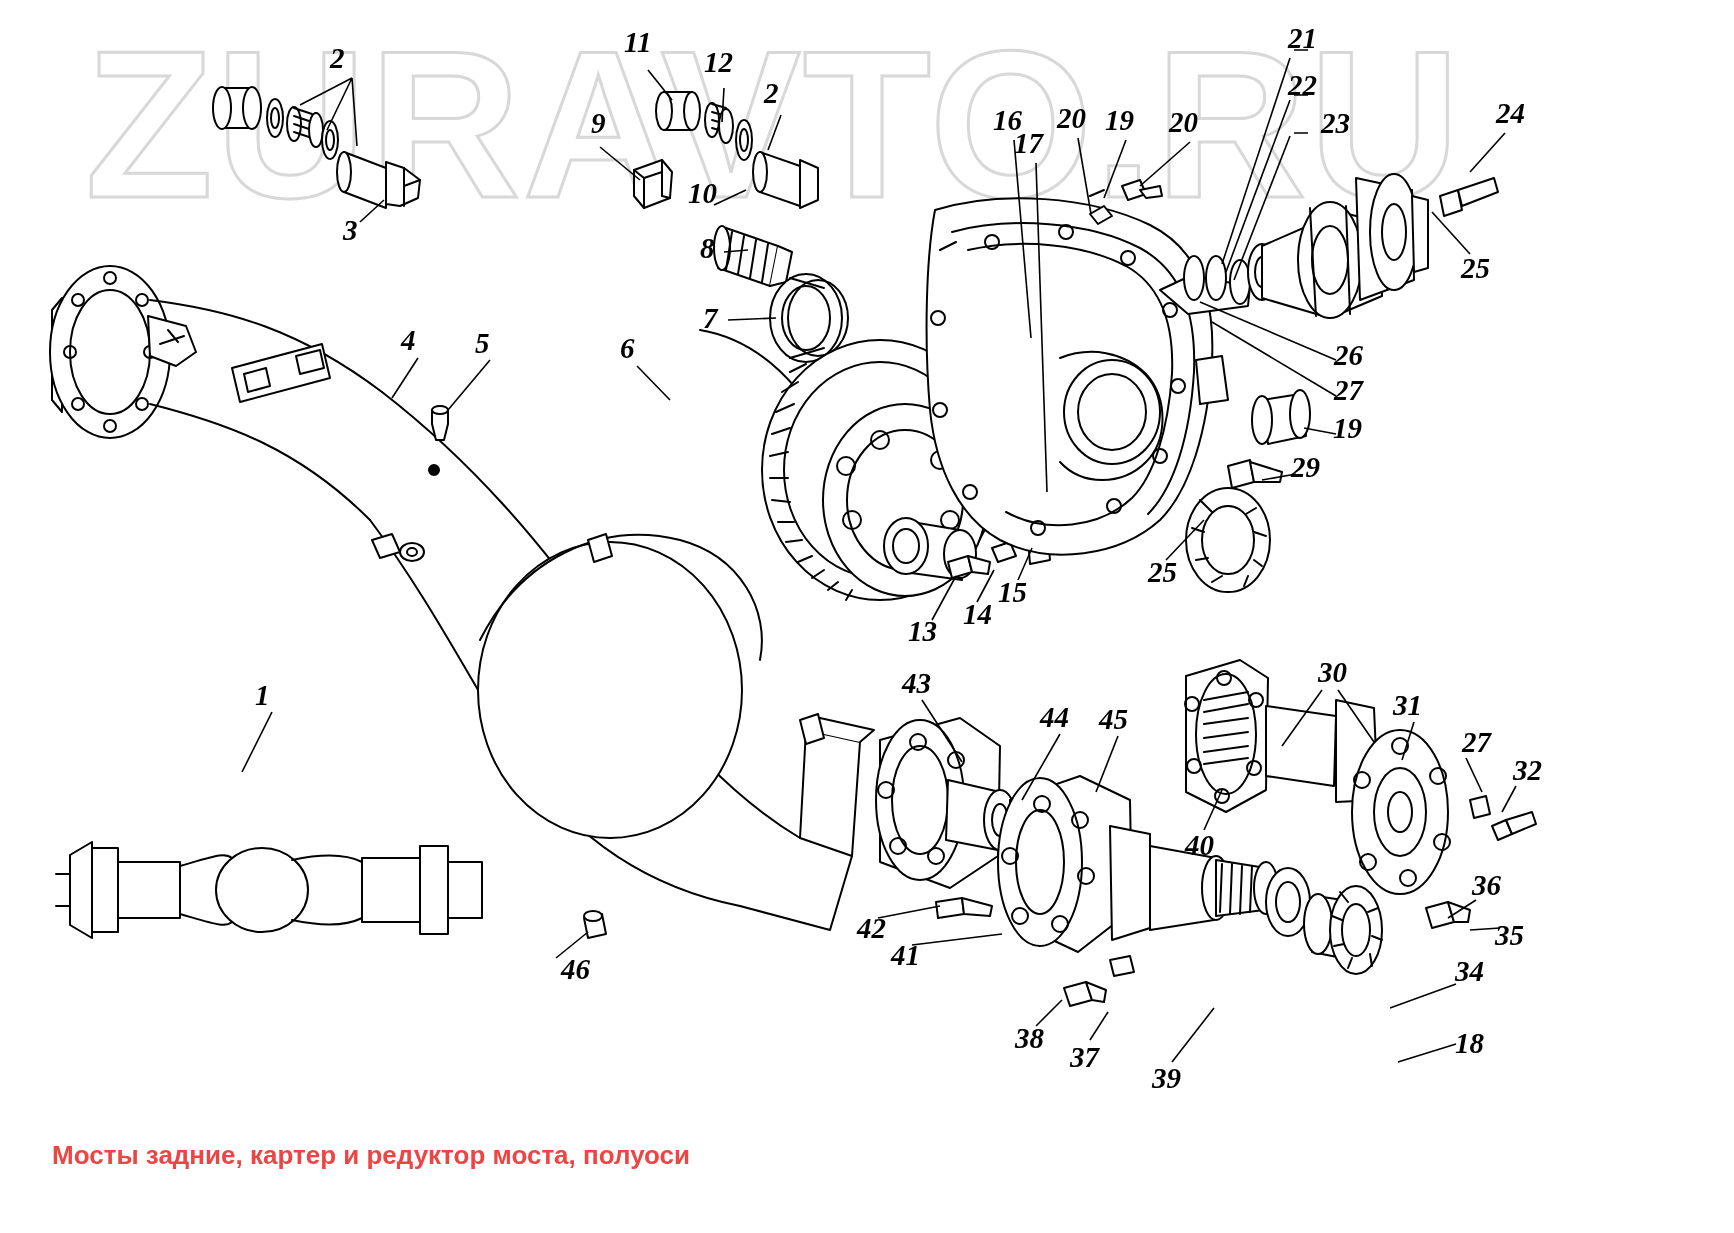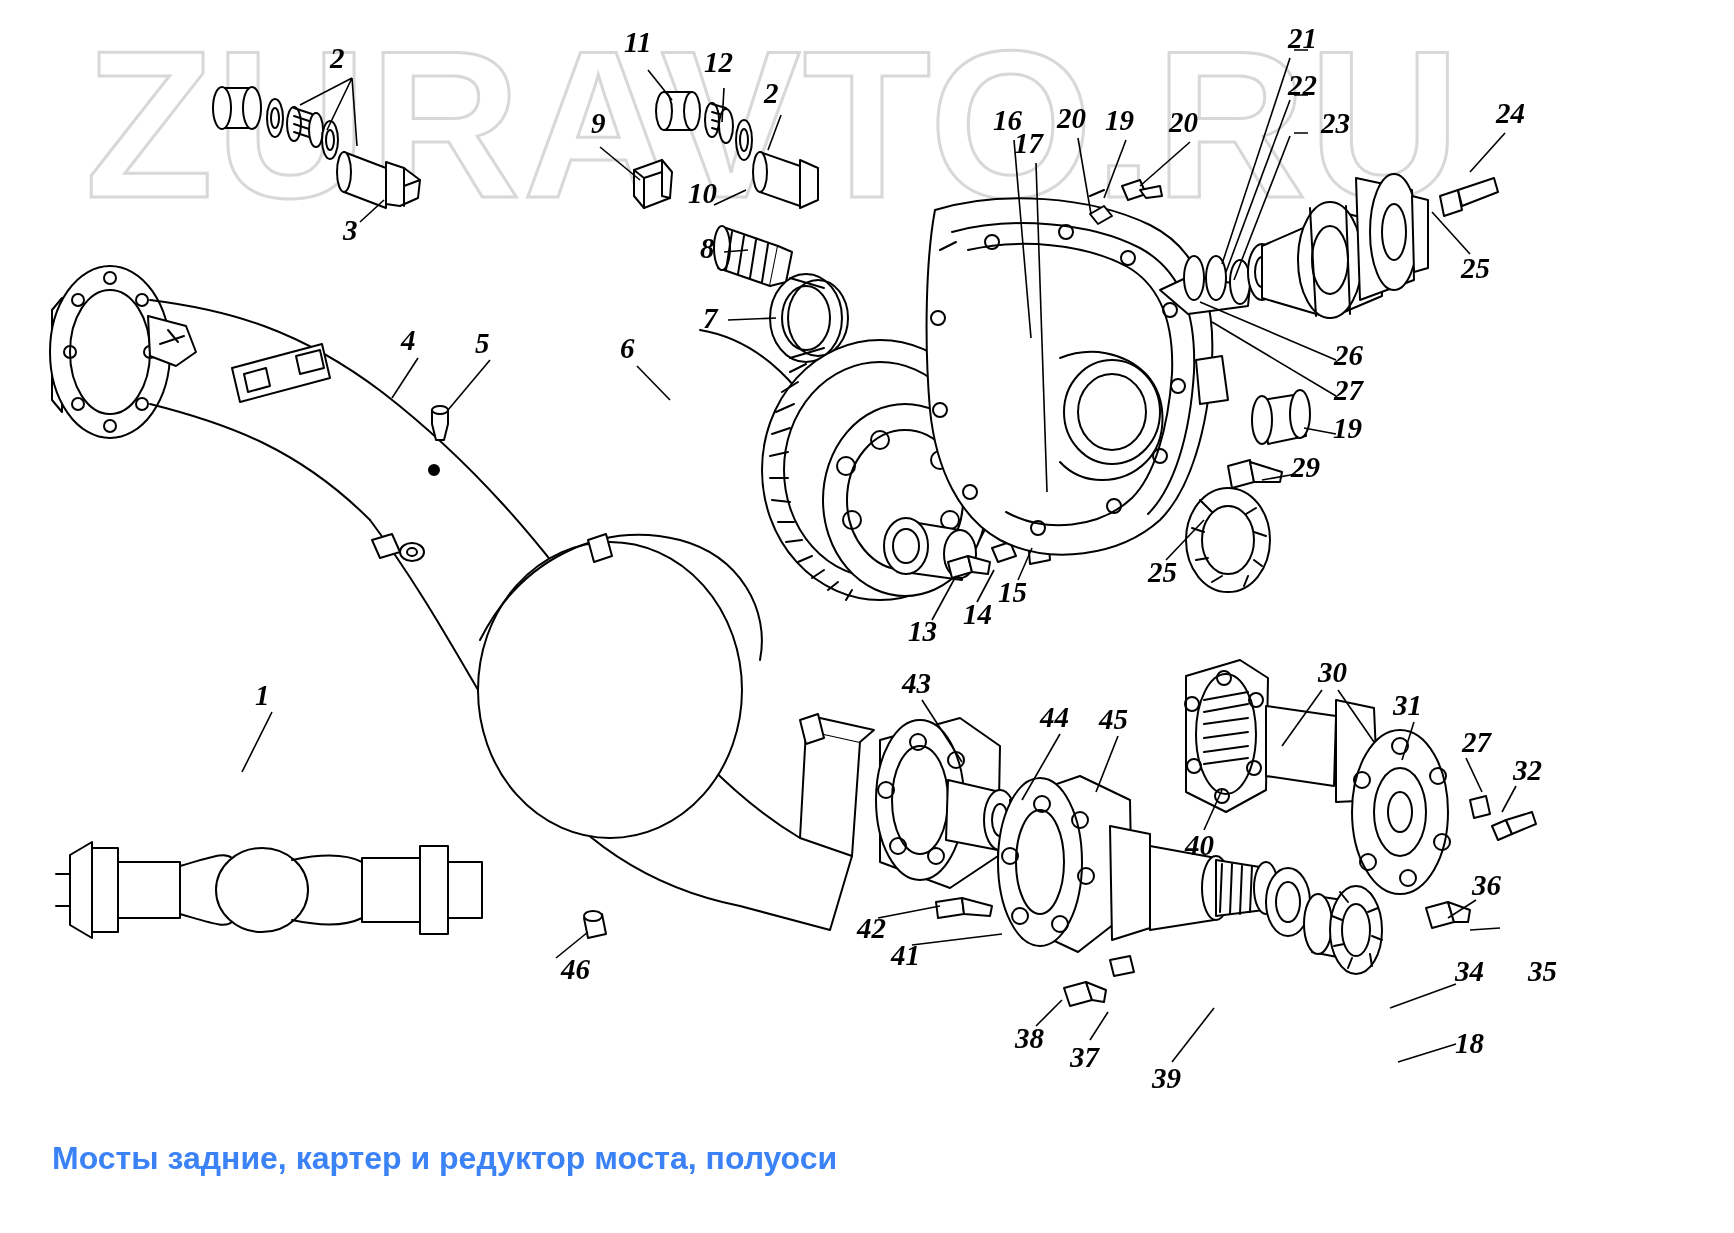--- a/index.html
+++ b/index.html
@@ -34,22 +34,22 @@
     pointer-events: none;
     line-height: 230px;
   }
   
   .caption {
     position: absolute;
     left: 52px;
     top: 1140px;
     font-family: "Liberation Sans", sans-serif;
     font-weight: bold;
-    font-size: 32px;
-    color: #3b82f6;
+    font-size: 26px;
+    color: #ef4444;
     white-space: nowrap;
   }
   
   .callout {
     position: absolute;
     font-family: "Liberation Serif", serif;
     font-style: italic;
     font-weight: bold;
     font-size: 29px;
     color: #000000;
@@ -430,21 +430,21 @@
   <div class="callout" style="left:1334px; top:341px;">26</div>
   <div class="callout" style="left:1334px; top:376px;">27</div>
   <div class="callout" style="left:1462px; top:728px;">27</div>
   <div class="callout" style="left:1333px; top:414px;">19</div>
   <div class="callout" style="left:1291px; top:453px;">29</div>
   <div class="callout" style="left:1318px; top:658px;">30</div>
   <div class="callout" style="left:1393px; top:691px;">31</div>
   <div class="callout" style="left:1513px; top:756px;">32</div>
   <div class="callout" style="left:1455px; top:1029px;">18</div>
   <div class="callout" style="left:1455px; top:957px;">34</div>
-  <div class="callout" style="left:1495px; top:957px;margin-left:33px;">35</div>
+  <div class="callout" style="left:1495px; top:921px;">35</div>
   <div class="callout" style="left:1472px; top:871px;">36</div>
   <div class="callout" style="left:1070px; top:1043px;">37</div>
   <div class="callout" style="left:1015px; top:1024px;">38</div>
   <div class="callout" style="left:1152px; top:1064px;">39</div>
   <div class="callout" style="left:1185px; top:831px;">40</div>
   <div class="callout" style="left:891px; top:941px;">41</div>
   <div class="callout" style="left:857px; top:914px;">42</div>
   <div class="callout" style="left:902px; top:669px;">43</div>
   <div class="callout" style="left:1040px; top:703px;">44</div>
   <div class="callout" style="left:1099px; top:705px;">45</div>

